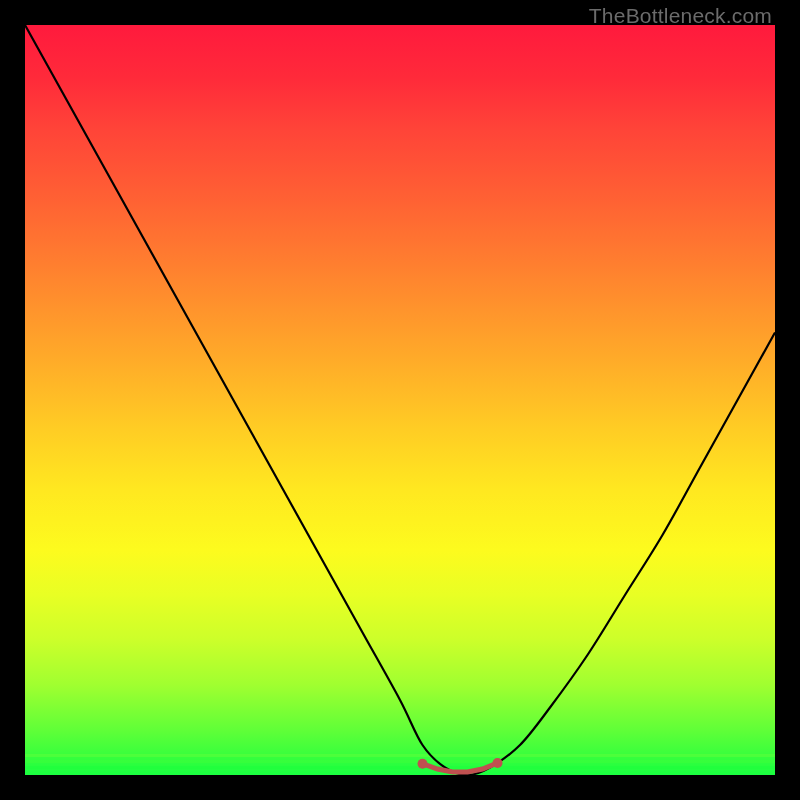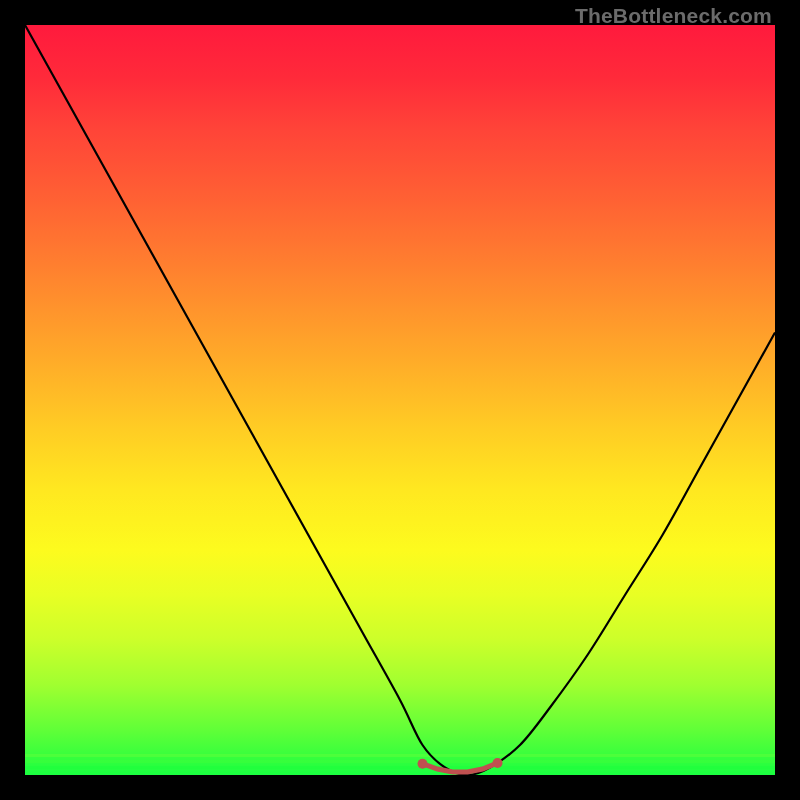--- a/index.html
+++ b/index.html
@@ -42,21 +42,21 @@
       #60ff38 94%,
       #1aff40 100%
     );
   }
   .watermark {
     position: absolute;
     top: 4px;
     right: 28px;
     color: #6b6b6b;
     font-size: 21px;
-    font-weight: 700;
+    font-weight: 400;
     letter-spacing: 0.2px;
     user-select: none;
   }
   svg.curve {
     position: absolute;
     left: 0;
     top: 0;
     width: 750px;
     height: 750px;
     overflow: visible;

